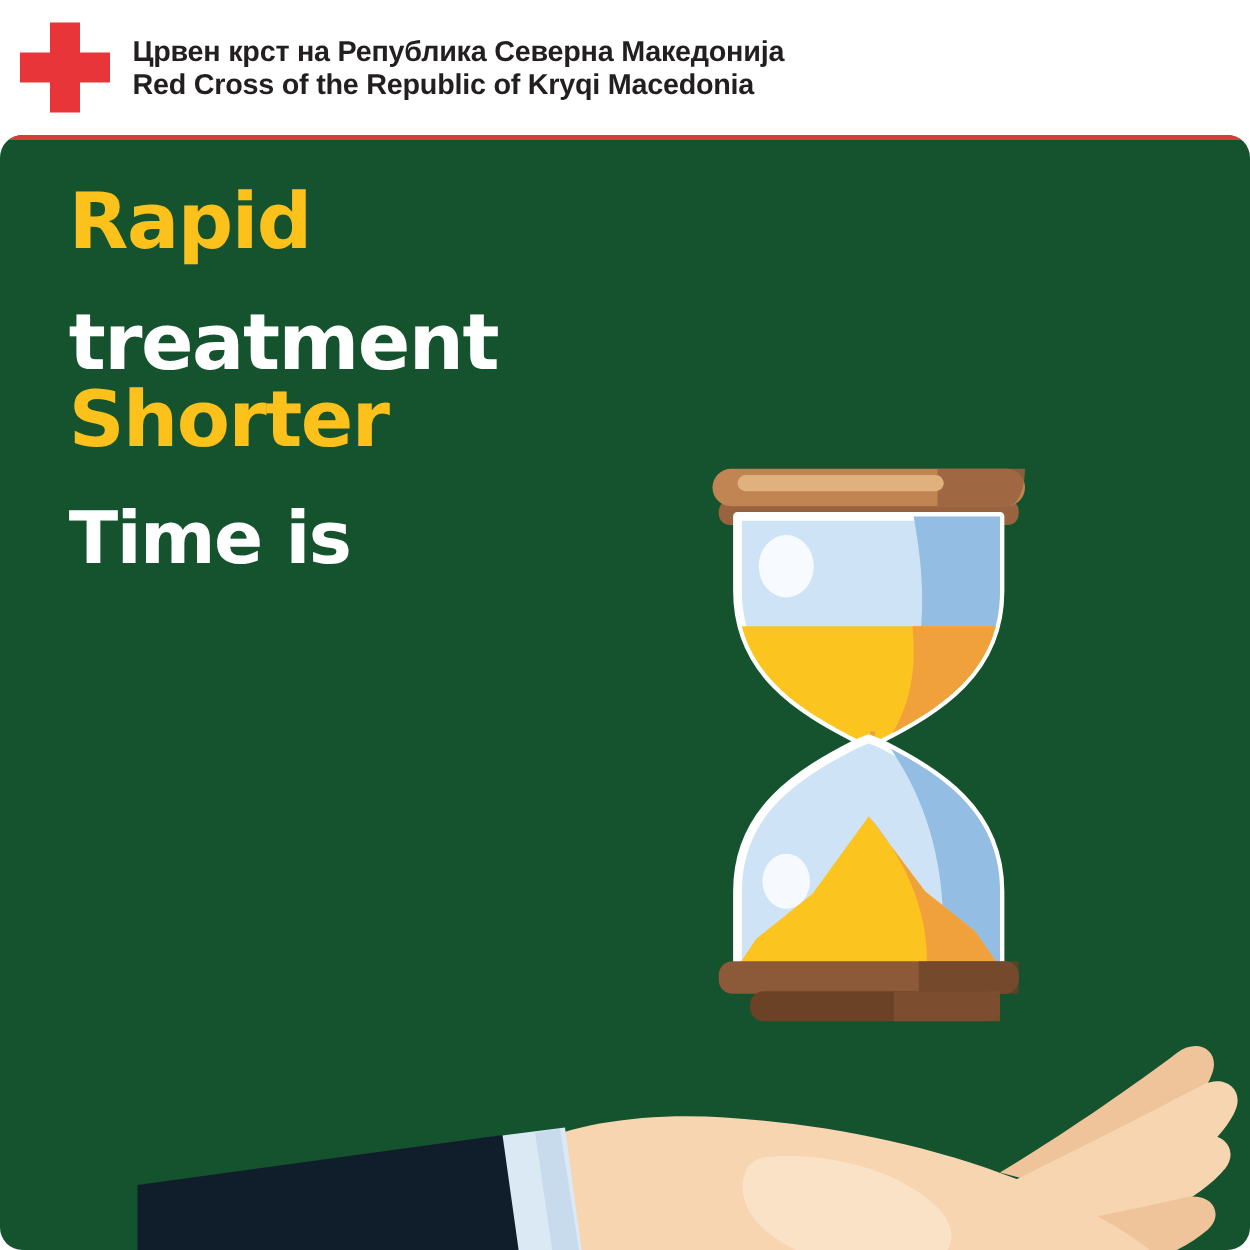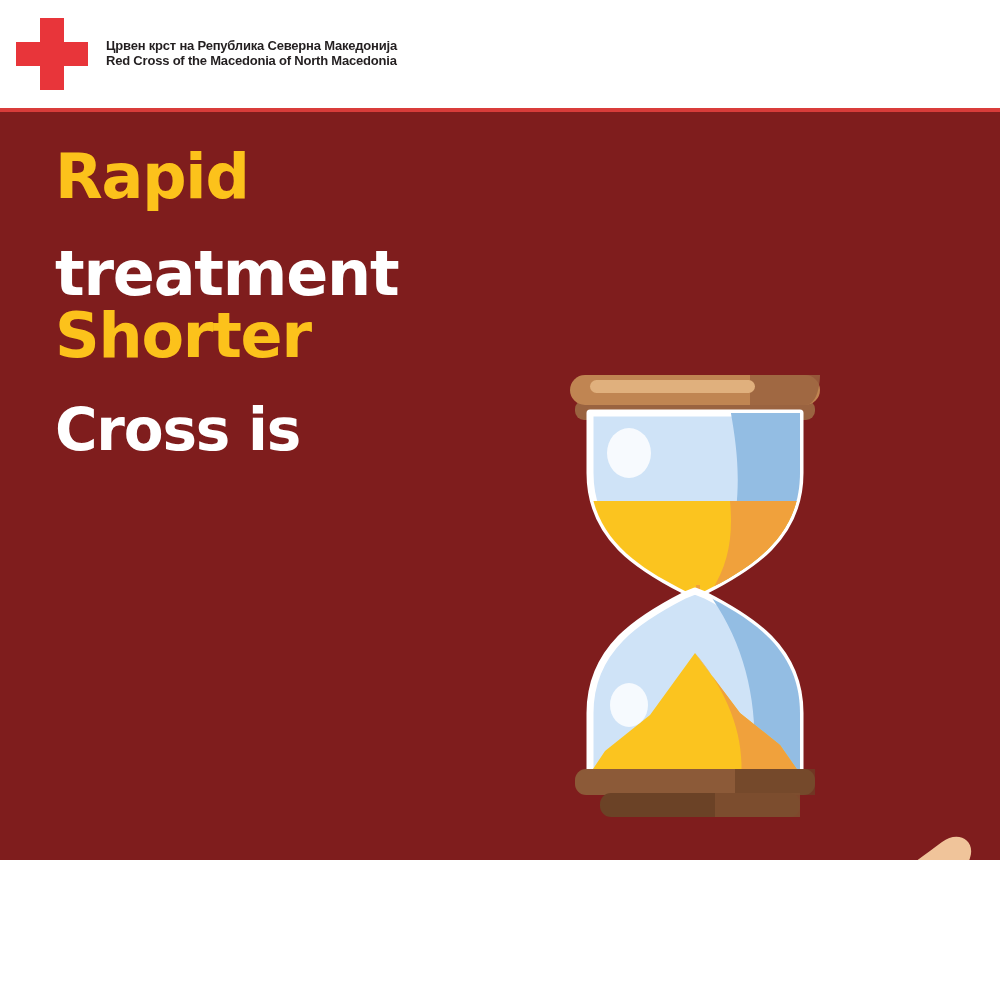--- a/index.html
+++ b/index.html
@@ -56,36 +56,37 @@
     width: 24px;
     height: 72px;
   }
   .org-names {
     display: flex;
     flex-direction: column;
     justify-content: center;
     line-height: 1.14;
   }
   .org-names .org-line {
-    font-size: 13px;
+    font-size: 23px;
     font-weight: bold;
     color: #231f20;
     letter-spacing: -0.2px;
     white-space: nowrap;
   }
 
   
   .body-panel {
     position: absolute;
     left: 0;
     top: 108px;
     width: 1000px;
-    height: 752px;
-    background: #7f1d1d;
+    height: 892px;
+    background: #14532d;
     overflow: hidden;
+    border-radius: 18px;
   }
   .top-sheen {
     position: absolute;
     left: 0; top: 0;
     width: 1000px; height: 4px;
     background: #d93c3a;
   }
 
   
   .headline {
@@ -138,41 +139,41 @@
 
   <div class="header">
 
     <div class="cross-logo">
       <div class="bar-h"></div>
       <div class="bar-v"></div>
     </div>
 
     <div class="org-names">
       <div class="org-line">Црвен крст на Република Северна Македонија</div>
-      <div class="org-line">Red Cross of the Macedonia of North Macedonia</div>
+      <div class="org-line">Red Cross of the Republic of Kryqi Macedonia</div>
     </div>
 
   </div>
 
   <div class="body-panel">
     <div class="top-sheen"></div>
 
     <div class="headline">
 
       <div class="hl-block">
         <div class="hl-line accent">Rapid</div>
       </div>
 
       <div class="hl-block">
         <div class="hl-line">treatment</div>
         <div class="hl-line accent">Shorter</div>
       </div>
 
       <div class="hl-block">
-        <div class="hl-line small">Cross is</div>
+        <div class="hl-line small">Time is</div>
       </div>
 
     </div>
 
     <div class="hourglass">
       <svg class="hg-svg" viewBox="0 0 300 480" xmlns="http://www.w3.org/2000/svg">
         <defs>
           <clipPath id="clipUpper">
             <path d="M45 60 L255 60 L255 120
                      C255 185 205 215 160 238

